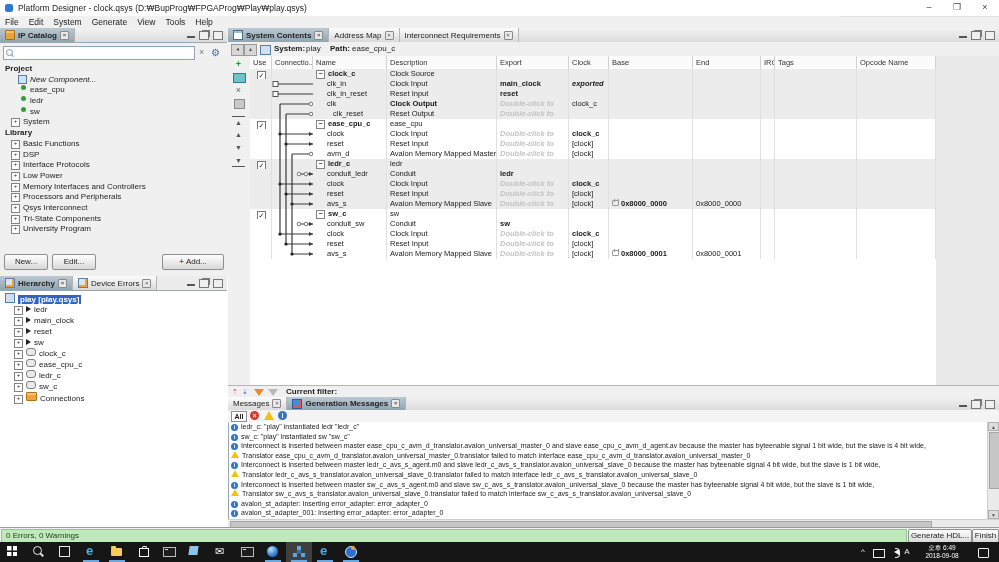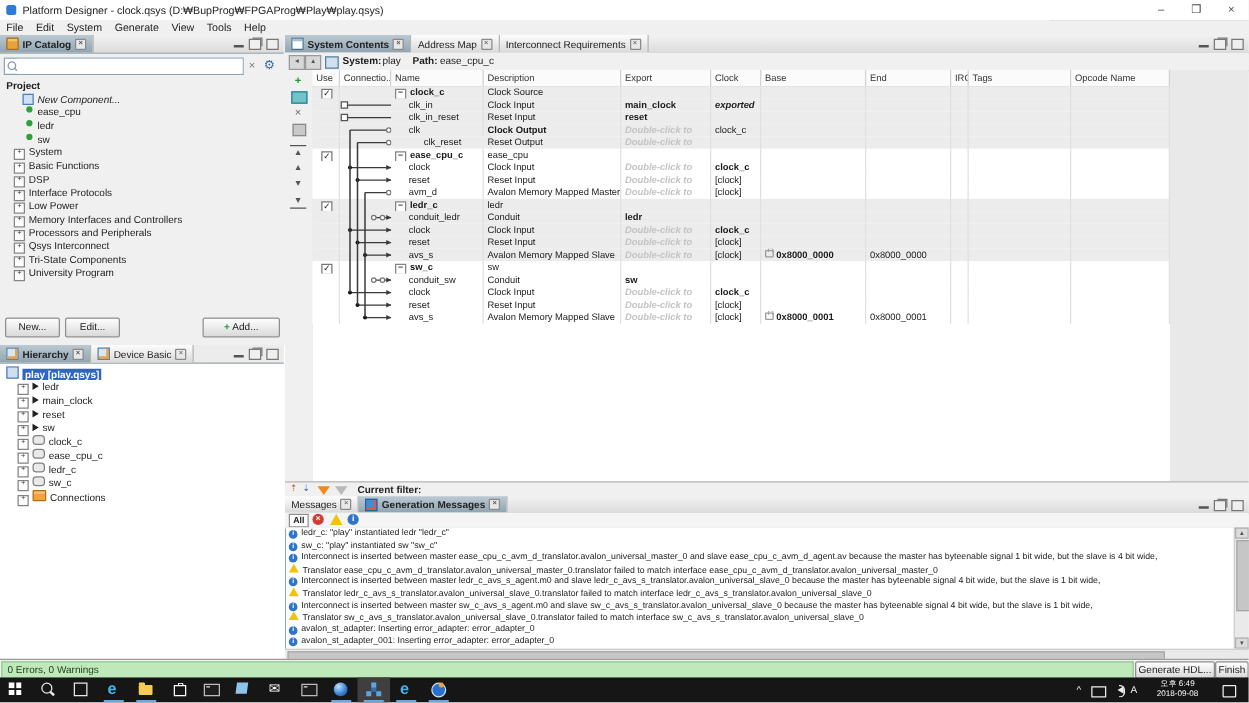--- a/index.html
+++ b/index.html
@@ -208,20 +208,21 @@
     <span id="search-clear">×</span>
     <span id="search-gear">⚙</span>
   </div>
   <div id="ipcat-tree">
       <div class="trow" style="padding-left: 3px;"><span class="lbl bold">Project</span></div>
       <div class="trow" style="padding-left: 16px;"><span class="ncico"></span><span class="lbl ital">New Component...</span></div>
       <div class="trow" style="padding-left: 18px;"><span class="dotg"></span><span class="lbl">ease_cpu</span></div>
       <div class="trow" style="padding-left: 18px;"><span class="dotg"></span><span class="lbl">ledr</span></div>
       <div class="trow" style="padding-left: 18px;"><span class="dotg"></span><span class="lbl">sw</span></div>
       <div class="trow" style="padding-left: 9px;"><span class="exp">+</span><span class="lbl">System</span></div>
+      <div class="trow" style="padding-left: 3px;"><span class="lbl bold">Library</span></div>
       <div class="trow" style="padding-left: 9px;"><span class="exp">+</span><span class="lbl">Basic Functions</span></div>
       <div class="trow" style="padding-left: 9px;"><span class="exp">+</span><span class="lbl">DSP</span></div>
       <div class="trow" style="padding-left: 9px;"><span class="exp">+</span><span class="lbl">Interface Protocols</span></div>
       <div class="trow" style="padding-left: 9px;"><span class="exp">+</span><span class="lbl">Low Power</span></div>
       <div class="trow" style="padding-left: 9px;"><span class="exp">+</span><span class="lbl">Memory Interfaces and Controllers</span></div>
       <div class="trow" style="padding-left: 9px;"><span class="exp">+</span><span class="lbl">Processors and Peripherals</span></div>
       <div class="trow" style="padding-left: 9px;"><span class="exp">+</span><span class="lbl">Qsys Interconnect</span></div>
       <div class="trow" style="padding-left: 9px;"><span class="exp">+</span><span class="lbl">Tri-State Components</span></div>
       <div class="trow" style="padding-left: 9px;"><span class="exp">+</span><span class="lbl">University Program</span></div>
     </div>
@@ -234,21 +235,21 @@
 
 <div id="hier">
   <div class="tabbar" id="hier-tabs">
       <div class="tab sel">
         <span class="tico hier"></span>
         <span>Hierarchy</span>
         <span class="tclose">×</span>
       </div>
       <div class="tab">
         <span class="tico hier"></span>
-        <span>Device Basic</span>
+        <span>Device Errors</span>
         <span class="tclose">×</span>
       </div>
       <div class="panelctl" style="right: 4px;">
         <span class="pc min"></span>
         <span class="pc fl"></span>
         <span class="pc "></span>
       </div>
     </div>
   <div id="hier-tree">
       <div class="hrow" style="padding-left: 3px;"><span class="hico rooti"></span><span class="sel-lbl bold">play [play.qsys]</span></div>
@@ -366,21 +367,21 @@
           <div class="cell hint" style="left: 247px; width: 72px;">Double-click to</div>
           <div class="cell" style="left: 319px; width: 40px;">clock_c</div>
           <div class="cell" style="left: 359px; width: 84px;"></div>
           <div class="cell" style="left: 443px; width: 68px;"></div>
           <div class="cell" style="left: 511px; width: 14px;"></div>
           <div class="cell" style="left: 525px; width: 82px;"></div>
           <div class="cell" style="left: 607px; width: 79px;"></div>
         </div>
         <div class="rowband" style="top: 40px; background: rgb(236, 236, 236);">
           <div class="cell" style="left: 0px; width: 22px;"></div>
-          <div class="cell" style="left: 69px; width: 74px; padding-left: 20px;">clk_reset</div>
+          <div class="cell" style="left: 63px; width: 74px; padding-left: 20px;">clk_reset</div>
           <div class="cell" style="left: 137px; width: 110px;">Reset Output</div>
           <div class="cell hint" style="left: 247px; width: 72px;">Double-click to</div>
           <div class="cell" style="left: 319px; width: 40px;"></div>
           <div class="cell" style="left: 359px; width: 84px;"></div>
           <div class="cell" style="left: 443px; width: 68px;"></div>
           <div class="cell" style="left: 511px; width: 14px;"></div>
           <div class="cell" style="left: 525px; width: 82px;"></div>
           <div class="cell" style="left: 607px; width: 79px;"></div>
         </div>
         <div class="rowband" style="top: 50px; background: rgb(255, 255, 255);">

